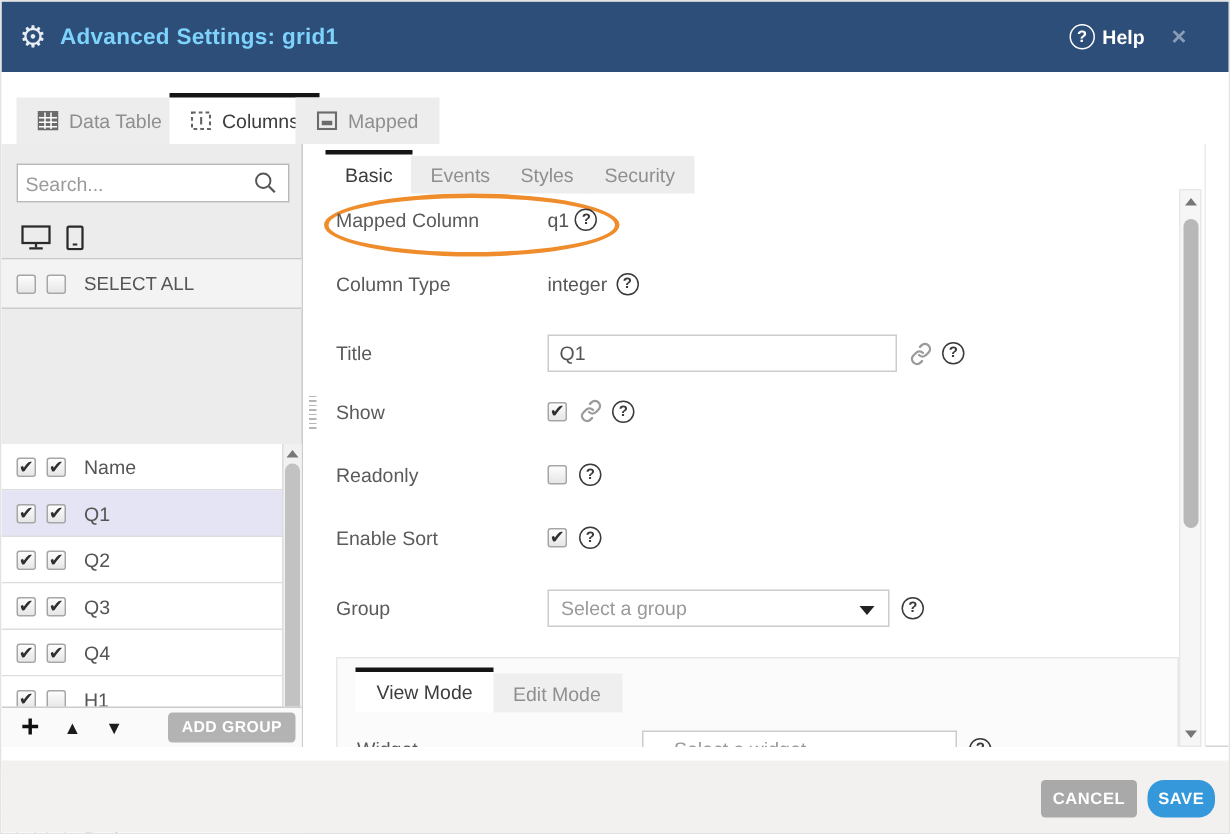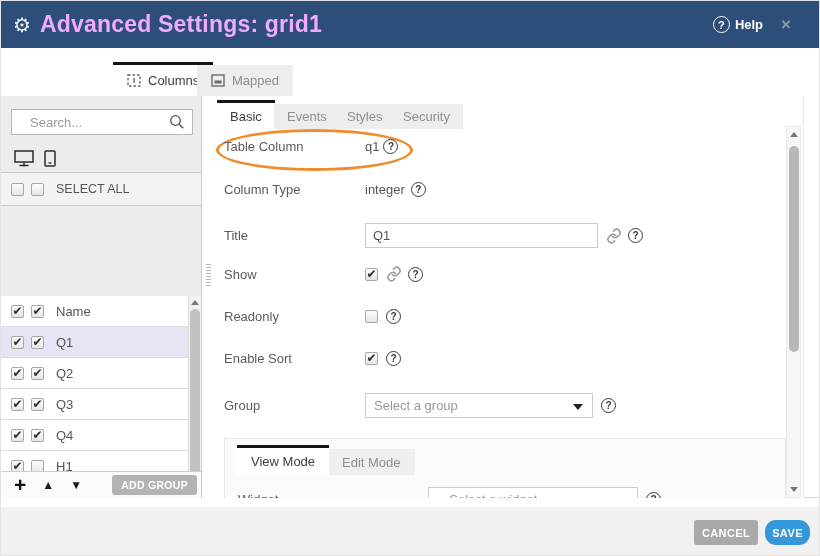--- a/index.html
+++ b/index.html
@@ -3,21 +3,21 @@
 <meta charset="utf-8">
 <style>
   * { margin:0; padding:0; box-sizing:border-box; }
   html,body { background:#fff; }
   body { font-family:"Liberation Sans", sans-serif; color:#555; }
   .dialog { position:relative; width:820px; height:556px; background:#fff; overflow:hidden; border:1px solid #e3e3e3; }
 
   
   .hdr { position:absolute; top:0; left:0; width:820px; height:47px; background:#2d4e79; display:flex; align-items:center; }
   .hdr .gear { color:#e8edf4; font-size:20px; margin-left:12px; line-height:1; }
-  .hdr .title { color:#f0abfc; font-size:23px; font-weight:bold; margin-left:9px; letter-spacing:.2px; }
+  .hdr .title { color:#7dd3fc; font-size:15px; font-weight:bold; margin-left:9px; letter-spacing:.2px; }
   .hdr-right { position:absolute; right:30px; top:0; height:47px; display:flex; align-items:center; }
   .help { display:flex; align-items:center; cursor:pointer; }
   .help .qcirc { width:17px; height:17px; border:1.6px solid #fff; border-radius:50%; color:#fff; font-size:11px; font-weight:bold; display:flex; align-items:center; justify-content:center; }
   .help .hlabel { color:#fff; font-size:13px; font-weight:bold; margin-left:5px; }
   .close-x { margin-left:18px; color:#8a9cb5; font-size:17px; font-weight:bold; cursor:pointer; line-height:1; }
 
   
   .tabbar { position:absolute; top:47px; left:0; width:820px; height:48px; background:#fff; }
   .mtab { position:absolute; bottom:0; height:31px; background:#ededed; display:flex; align-items:center; padding:0 14px; font-size:13px; color:#8f8f8f; cursor:pointer; }
   .mtab.active { background:#fff; height:34px; border-top:3px solid #151515; color:#3c3c3c; }
@@ -27,21 +27,21 @@
   #tab-columns { left:112px; }
   #tab-actions { left:196px; }
 
   
   .bodyarea { position:absolute; top:95px; left:0; width:820px; height:402px; border-bottom:1px solid #d4d4d4; background:#fff; }
 
   
   .lpanel { position:absolute; left:0; top:0; width:201px; height:402px; border-right:1px solid #ccc; background:#ececec; }
   .search-wrap { padding:13px 9px 9px 10px; }
   .search-box { position:relative; }
-  .search-box input { width:182px; height:26px; border:1px solid #b9b9b9; background:#fff; font-family:"Liberation Sans",sans-serif; font-size:13px; color:#555; padding:0 26px 0 18px; outline:none; }
+  .search-box input { width:182px; height:26px; border:1px solid #b9b9b9; background:#fff; font-family:"Liberation Sans",sans-serif; font-size:13px; color:#555; padding:0 26px 0 5px; outline:none; }
   .search-box input::placeholder { color:#9a9a9a; }
   .search-box .mag { position:absolute; right:7px; top:5px; }
   .device-row { height:29px; display:flex; align-items:center; padding-left:13px; border-bottom:1px solid #c9c9c9; }
   .device-row svg { margin-right:9px; cursor:pointer; }
   .selectall-row { height:33px; background:#f3f3f3; display:flex; align-items:center; padding-left:10px; border-bottom:1px solid #ccc; }
   .cb { display:inline-block; width:13px; height:13px; border:1px solid #a6a6a6; border-radius:2px; background:linear-gradient(#fdfdfd,#e6e6e6); position:relative; cursor:pointer; flex:none; }
   .cb + .cb { margin-left:7px; }
   .cb.checked::after { content:"\2714"; position:absolute; top:-2px; left:0.5px; font-size:12px; color:#2e2e2e; }
   .sa-label { font-size:12.5px; color:#555; margin-left:12px; }
   .clist { position:absolute; top:200px; left:0; width:200px; height:270px; background:#fff; overflow:hidden; }
@@ -117,20 +117,31 @@
     <div class="hdr-right">
       <div class="help">
         <span class="qcirc">?</span>
         <span class="hlabel">Help</span>
       </div>
       <span class="close-x">×</span>
     </div>
   </div>
 
   <div class="tabbar">
+    <div class="mtab" id="tab-data">
+      <svg width="14" height="13" viewBox="0 0 14 13">
+          <rect x="0" y="0" width="14" height="13" fill="#6b6b6b"></rect>
+          <rect x="1" y="4" width="12" height="1" fill="#fff"></rect>
+          <rect x="1" y="7" width="12" height="1" fill="#fff"></rect>
+          <rect x="1" y="10" width="12" height="1" fill="#fff"></rect>
+          <rect x="4.5" y="1" width="1" height="11" fill="#fff"></rect>
+          <rect x="8.5" y="1" width="1" height="11" fill="#fff"></rect>
+        </svg>
+      <span>Data Table</span>
+    </div>
     <div class="mtab active" id="tab-columns">
       <svg width="14" height="13" viewBox="0 0 14 13">
           <rect x="1" y="1" width="12" height="11" fill="none" stroke="#4a4a4a" stroke-width="1.4" stroke-dasharray="2.5,2"></rect>
           <rect x="6.4" y="4" width="1.4" height="5" fill="#4a4a4a"></rect>
         </svg>
       <span>Columns</span>
     </div>
     <div class="mtab" id="tab-actions">
       <svg width="14" height="13" viewBox="0 0 14 13">
           <rect x="1" y="1" width="12" height="11" fill="none" stroke="#6b6b6b" stroke-width="1.4"></rect>
@@ -245,21 +256,21 @@
       <div class="stab" id="st-styles">
           <span>Styles</span>
         </div>
       <div class="stab" id="st-security">
           <span>Security</span>
         </div>
 
       <div class="ellipse"></div>
 
       <div class="frow" style="top:43px;">
-        <span class="flabel">Table Column</span>
+        <span class="flabel">Mapped Column</span>
         <span class="fval" style="margin-right:4px;">q1</span>
         <span class="q"></span>
       </div>
 
       <div class="frow" style="top:86px;">
         <span class="flabel">Column Type</span>
         <span class="fval" style="margin-right:6px;">integer</span>
         <span class="q"></span>
       </div>
 

